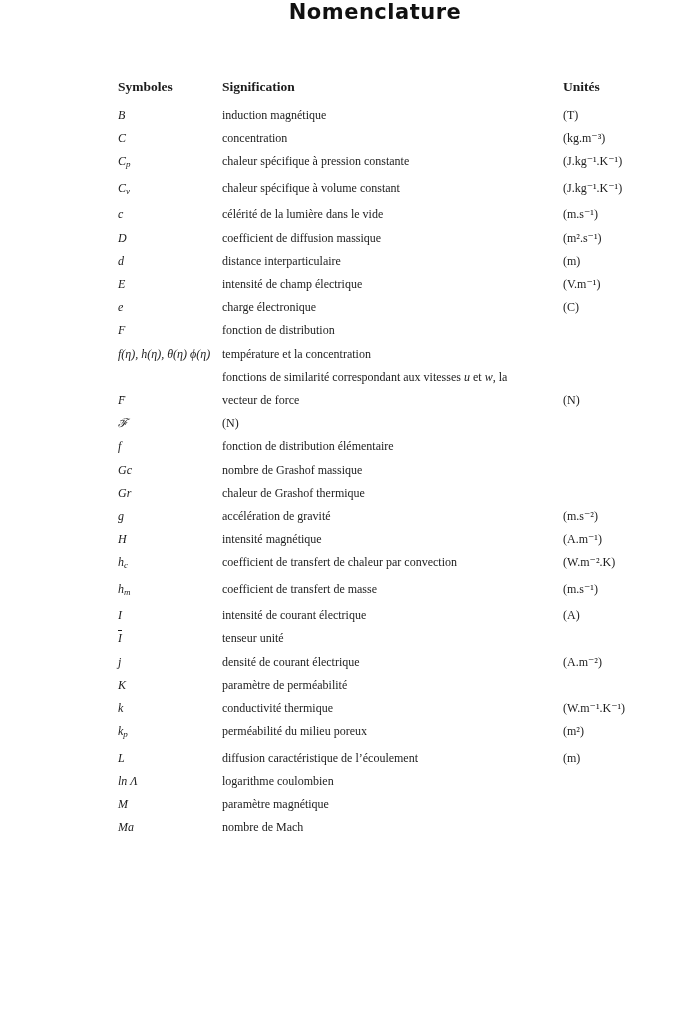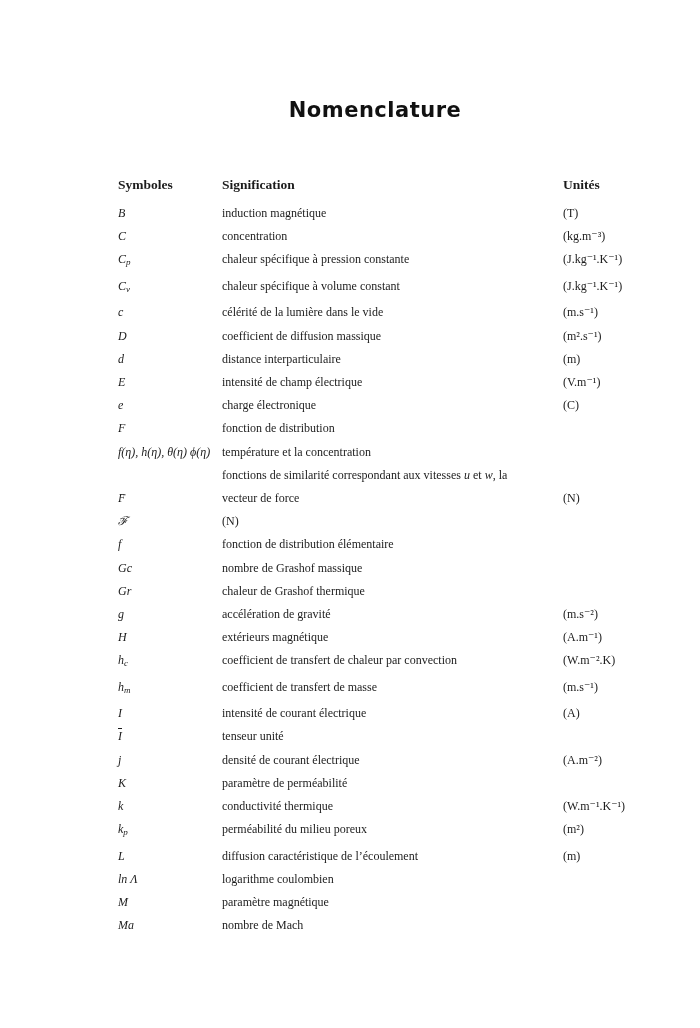--- a/index.html
+++ b/index.html
@@ -8,21 +8,20 @@
     height: 1028px;
     background: #ffffff;
     color: #1c1c1c;
     font-family: "Liberation Serif", "DejaVu Serif", serif;
     overflow: hidden;
   }
   .page {
     width: 700px;
     height: 1028px;
     box-sizing: border-box;
-    padding-top: 98px;
   }
   .title {
     margin: 0 68px 0 118px;
     text-align: center;
     font-family: "DejaVu Sans", sans-serif;
     font-weight: bold;
     font-size: 21px;
     letter-spacing: 0.5px;
     color: #111;
   }
@@ -212,21 +211,21 @@
     <div class="cell symbol-cell"><span>g</span></div>
     <div class="cell signification-cell">
             <div>accélération de gravité</div>
           </div>
     <div class="cell unit-cell">(m.s⁻²)</div>
   </div>
 
   <div class="grid-row row">
     <div class="cell symbol-cell"><span>H</span></div>
     <div class="cell signification-cell">
-            <div>extérieurs magnétique</div>
+            <div>intensité magnétique</div>
           </div>
     <div class="cell unit-cell">(A.m⁻¹)</div>
   </div>
 
   <div class="grid-row row">
     <div class="cell symbol-cell"><span>h</span><span class="sub">c</span></div>
     <div class="cell signification-cell">
             <div>coefficient de transfert de chaleur par convection</div>
           </div>
     <div class="cell unit-cell">(W.m⁻².K)</div>

